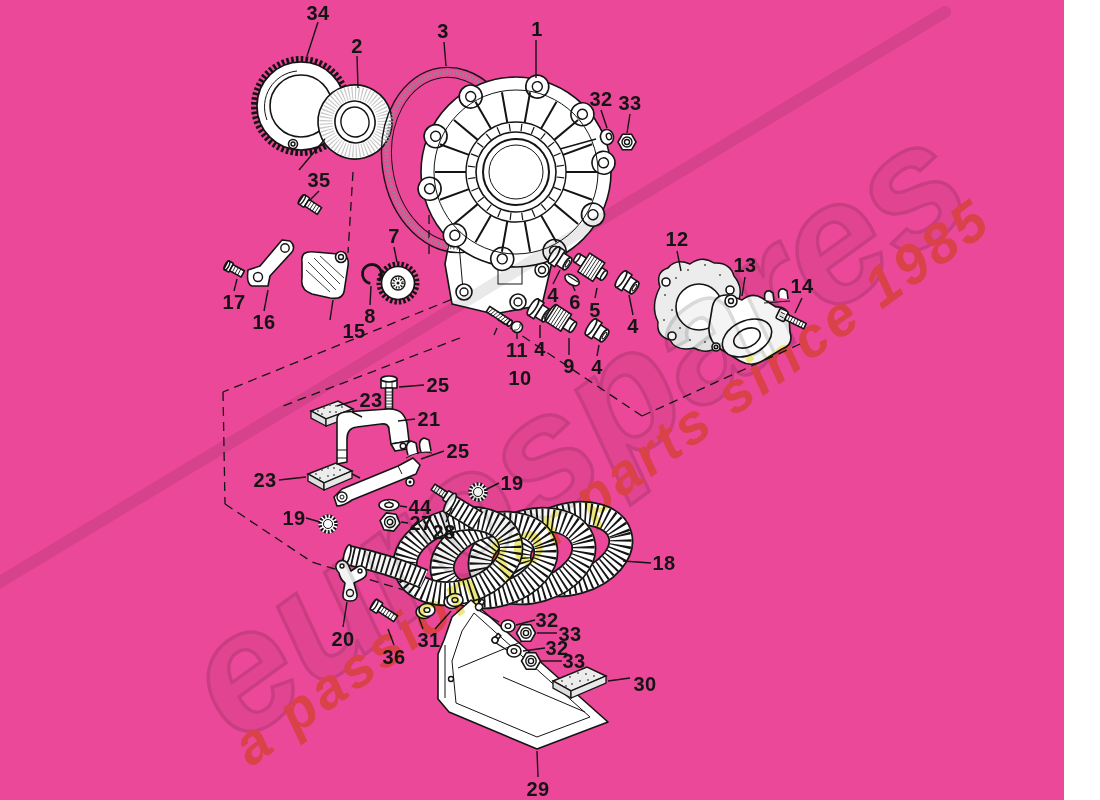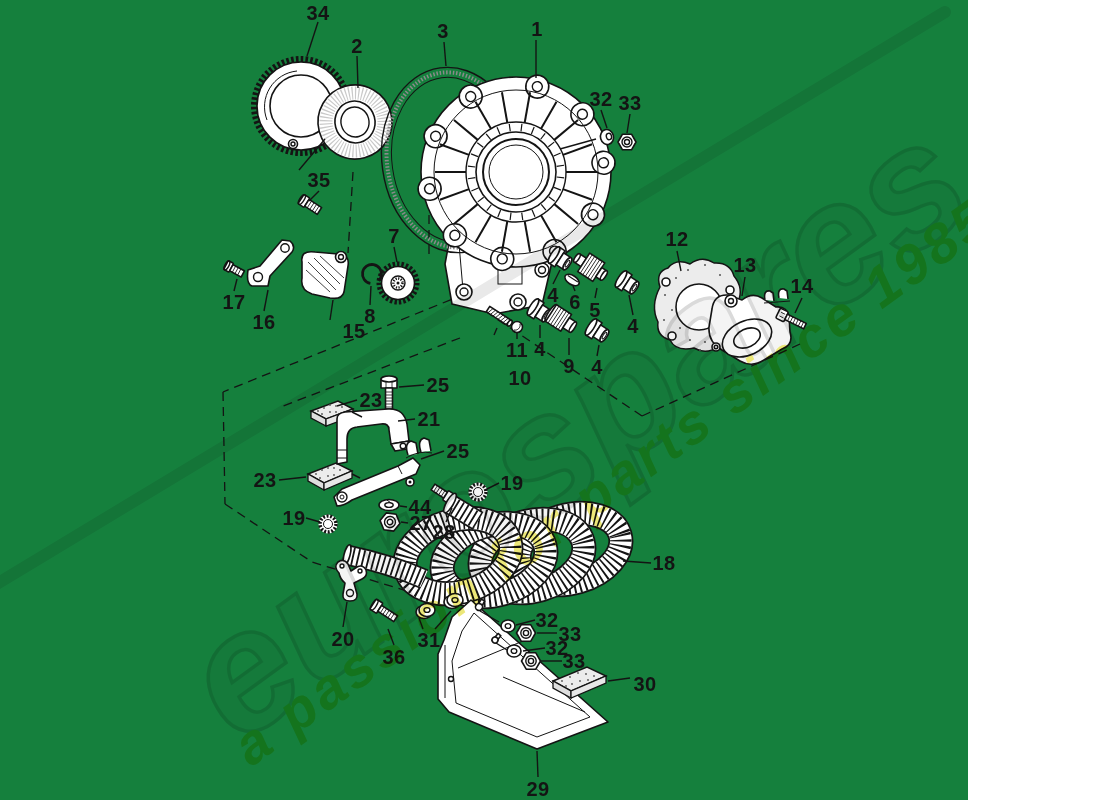--- a/index.html
+++ b/index.html
@@ -1,16 +1,16 @@
 <!DOCTYPE html>
 <html><head>
 <meta charset="utf-8">
 <style>
   html,body{margin:0;padding:0;background:#fff;}
-  #stage{position:relative;width:968px;height:800px;background:#15803d;overflow:hidden;
+  #stage{position:relative;width:1064px;height:800px;background:#ec4899;overflow:hidden;
          font-family:"Liberation Sans",sans-serif;}
   #stage svg{position:absolute;left:0;top:0;}
   
   .p  {fill:#ffffff;stroke:#141414;stroke-width:1.6;stroke-linejoin:round;}
   .pn {fill:none;stroke:#141414;stroke-width:1.4;stroke-linejoin:round;}
   .thin{fill:none;stroke:#141414;stroke-width:1;}
   .th {stroke:#141414;stroke-width:.8;}
   .gray{fill:#ececec;stroke:#141414;stroke-width:1.5;}
   .dot{fill:#555;stroke:none;}
   .leader{fill:none;stroke:#141414;stroke-width:1.4;}

